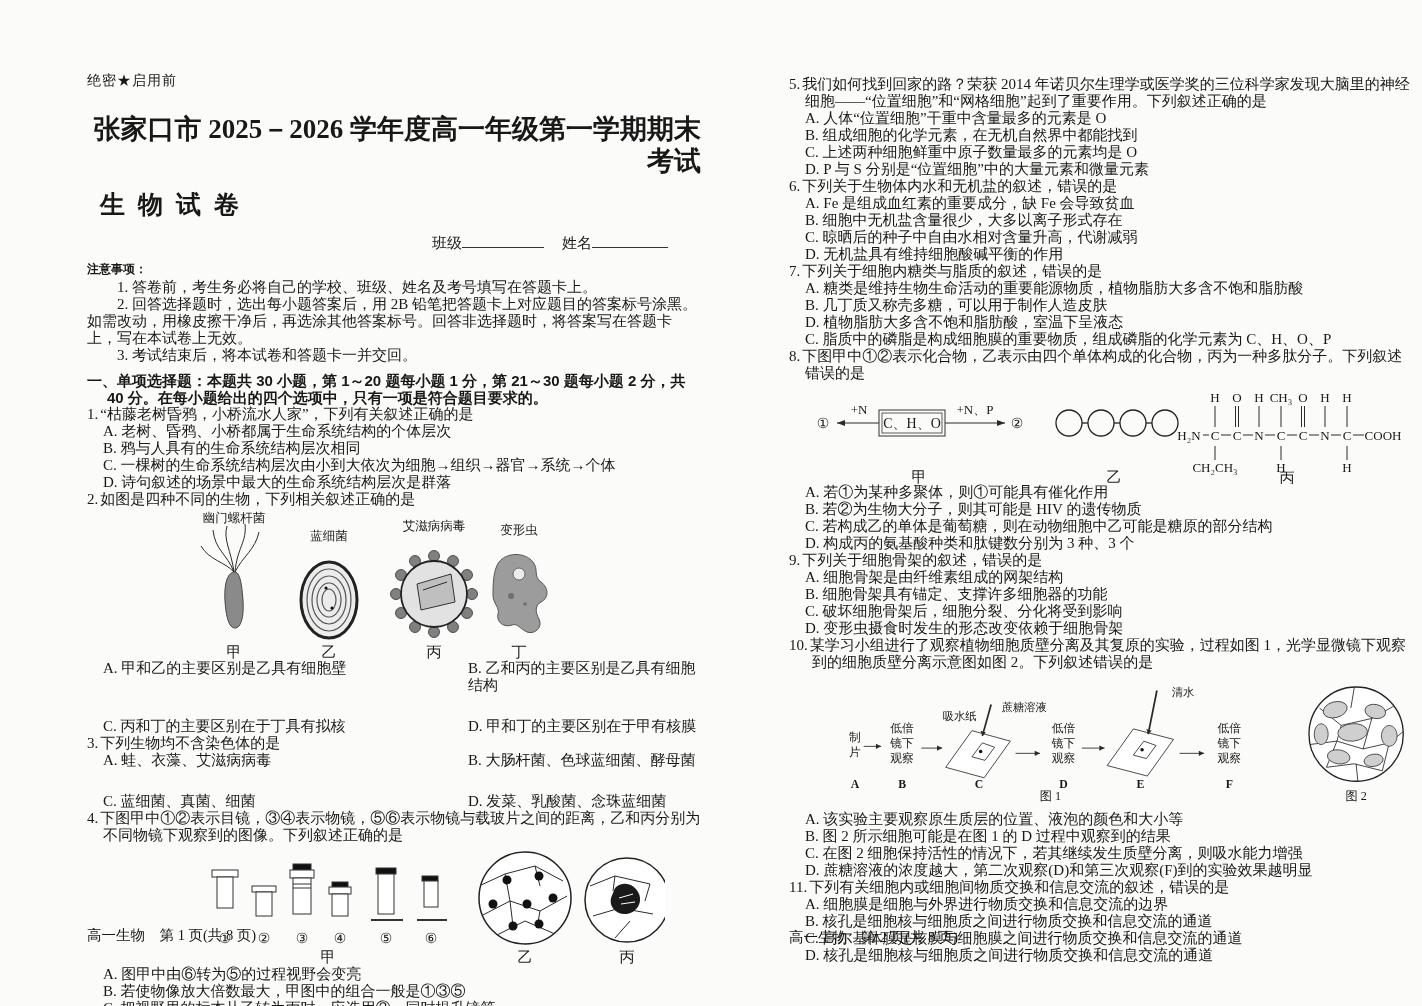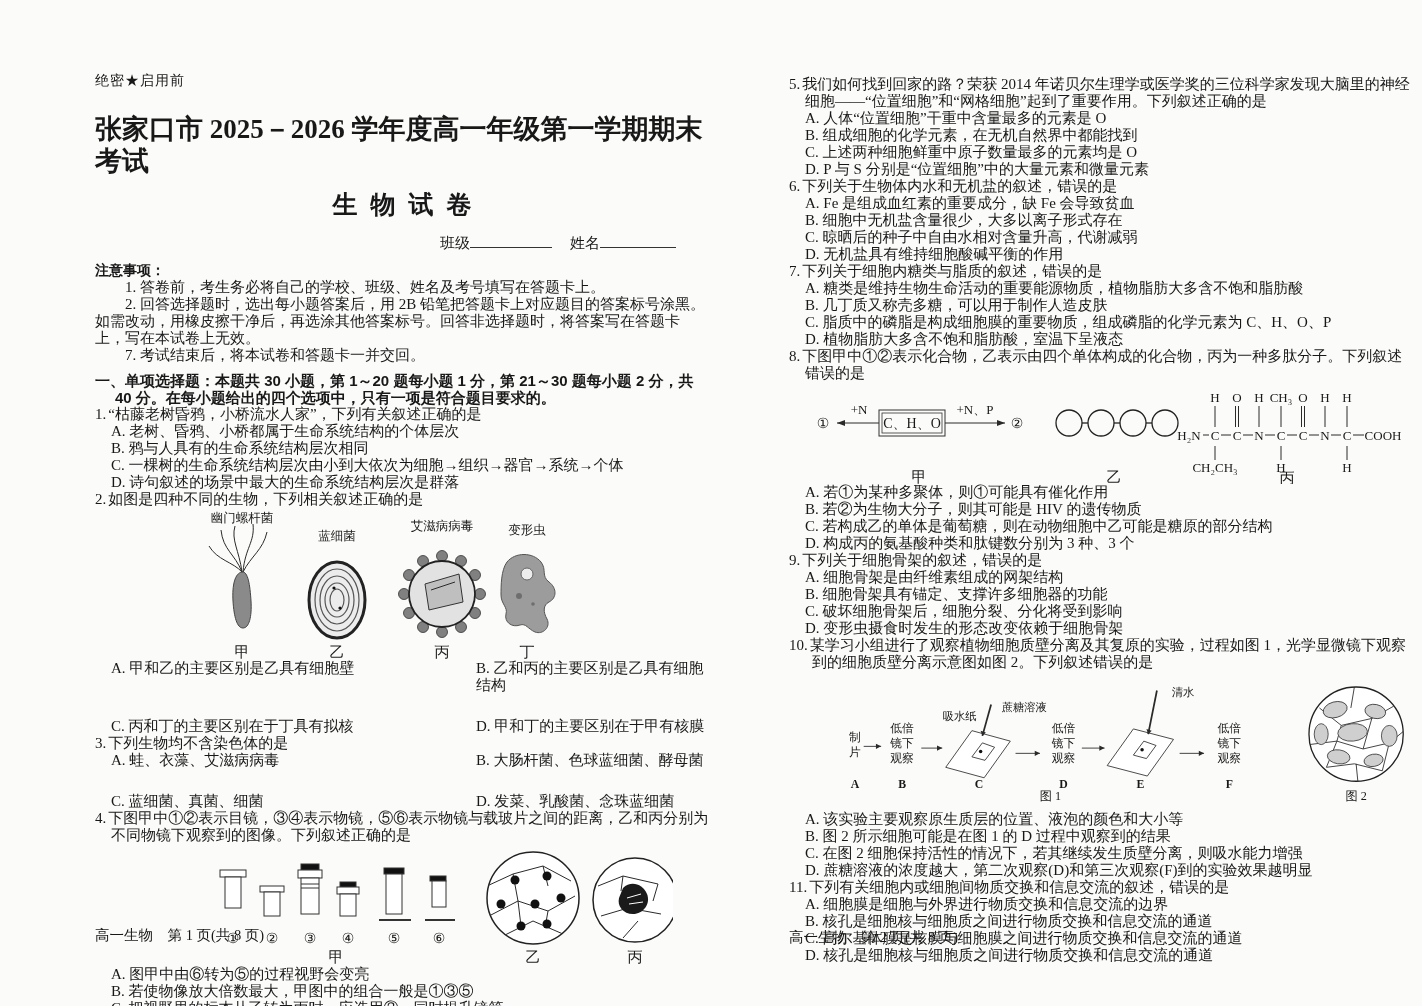--- a/index.html
+++ b/index.html
@@ -7,31 +7,31 @@
   body {
     position:relative;
     background:#fbfbf9;
     color:#181818;
     font-family:"Liberation Serif","DejaVu Serif",serif;
     font-size:15px;
     line-height:17px;
     overflow:hidden;
   }
   .page { position:absolute; }
-  #p1 { left:95px;  top:72px; width:614px; height:872px; }
+  #p1 { left:87px;  top:72px; width:614px; height:872px; }
   #p2 { left:789px; top:76px; width:622px; height:870px; }
 
   .security { font-size:14px; letter-spacing:1px; }
-  .title    { text-align:left; font-weight:bold; font-size:27px; line-height:32px; margin-top:24px; }
-  .subtitle { text-align:center; font-weight:bold; font-size:25px; line-height:30px; letter-spacing:13px; text-indent:13px; margin-top:13px; }
+  .title    { text-align:right; font-weight:bold; font-size:27px; line-height:32px; margin-top:24px; }
+  .subtitle { text-align:left; font-weight:bold; font-size:25px; line-height:30px; letter-spacing:13px; text-indent:13px; margin-top:13px; }
   .idline   { margin-top:15px; padding-left:345px; font-size:15px; }
   .blank    { display:inline-block; width:82px; border-bottom:1px solid #333; height:13px; margin-right:18px; }
   .blank:last-child { margin-right:0; width:76px; }
 
-  .notice-h { font-weight:bold; margin-top:10px; font-family:Liberation Serif, serif; font-size:14px; }
+  .notice-h { font-weight:bold; margin-top:10px; font-family:Liberation Mono, monospace; font-size:12px; }
   .notice   { text-indent:2em; }
   .section  { font-weight:bold; font-family:"Liberation Sans","DejaVu Sans",sans-serif;
               padding-left:20px; text-indent:-20px; margin-top:8px; }
 
   .qp  { padding-left:16px; text-indent:-16px; }
   .qp2 { padding-left:23px; text-indent:-23px; }
   .qnum { margin-right:2px; }
   .opt { margin-left:16px;font-family:Liberation Serif, serif; }
   .optgrid { margin-left:16px; display:grid; grid-template-columns:341px 1fr;gap:24px; }
 
@@ -54,21 +54,21 @@
   <div class="security">绝密★启用前</div>
   <div class="title">张家口市 2025－2026 学年度高一年级第一学期期末考试</div>
   <div class="subtitle">生物试卷</div>
   <div class="idline">
     <span>班级</span><span class="blank"></span><span>姓名</span><span class="blank"></span>
   </div>
 
   <div class="notice-h">注意事项：</div>
   <p class="notice">1. 答卷前，考生务必将自己的学校、班级、姓名及考号填写在答题卡上。</p>
   <p class="notice">2. 回答选择题时，选出每小题答案后，用 2B 铅笔把答题卡上对应题目的答案标号涂黑。如需改动，用橡皮擦干净后，再选涂其他答案标号。回答非选择题时，将答案写在答题卡上，写在本试卷上无效。</p>
-  <p class="notice">7. 考试结束后，将本试卷和答题卡一并交回。</p>
+  <p class="notice">3. 考试结束后，将本试卷和答题卡一并交回。</p>
 
   <p class="section">一、单项选择题：本题共 30 小题，第 1～20 题每小题 1 分，第 21～30 题每小题 2 分，共 40 分。在每小题给出的四个选项中，只有一项是符合题目要求的。</p>
 
   <div>
     <p class="qp"><span class="qnum">1.</span><span>“枯藤老树昏鸦，小桥流水人家”，下列有关叙述正确的是</span></p>
     <p class="opt">A. 老树、昏鸦、小桥都属于生命系统结构的个体层次</p>
     <p class="opt">B. 鸦与人具有的生命系统结构层次相同</p>
     <p class="opt">C. 一棵树的生命系统结构层次由小到大依次为细胞→组织→器官→系统→个体</p>
     <p class="opt">D. 诗句叙述的场景中最大的生命系统结构层次是群落</p>
   </div>
@@ -251,22 +251,22 @@
     <p class="opt">A. Fe 是组成血红素的重要成分，缺 Fe 会导致贫血</p>
     <p class="opt">B. 细胞中无机盐含量很少，大多以离子形式存在</p>
     <p class="opt">C. 晾晒后的种子中自由水相对含量升高，代谢减弱</p>
     <p class="opt">D. 无机盐具有维持细胞酸碱平衡的作用</p>
   </div>
 
   <div>
     <p class="qp"><span class="qnum">7.</span><span>下列关于细胞内糖类与脂质的叙述，错误的是</span></p>
     <p class="opt">A. 糖类是维持生物生命活动的重要能源物质，植物脂肪大多含不饱和脂肪酸</p>
     <p class="opt">B. 几丁质又称壳多糖，可以用于制作人造皮肤</p>
+    <p class="opt">D. 植物脂肪大多含不饱和脂肪酸，室温下呈液态</p>
     <p class="opt">C. 脂质中的磷脂是构成细胞膜的重要物质，组成磷脂的化学元素为 C、H、O、P</p>
-    <p class="opt">D. 植物脂肪大多含不饱和脂肪酸，室温下呈液态</p>
   </div>
 
   <div>
     <p class="qp"><span class="qnum">8.</span><span>下图甲中①②表示化合物，乙表示由四个单体构成的化合物，丙为一种多肽分子。下列叙述错误的是</span></p>
     <svg class="fig fig-q8" width="618" height="100" viewBox="0 0 618 100">
       <g>
         <text x="16" y="44" font-size="14" text-anchor="middle">①</text>
         <line class="ln" x1="30" y1="39" x2="72" y2="39"></line>
           <polygon points="30,39 38,36 38,42" fill="#2a2a2a"></polygon>
         <text x="52" y="30" font-size="13" text-anchor="middle">+N</text>

